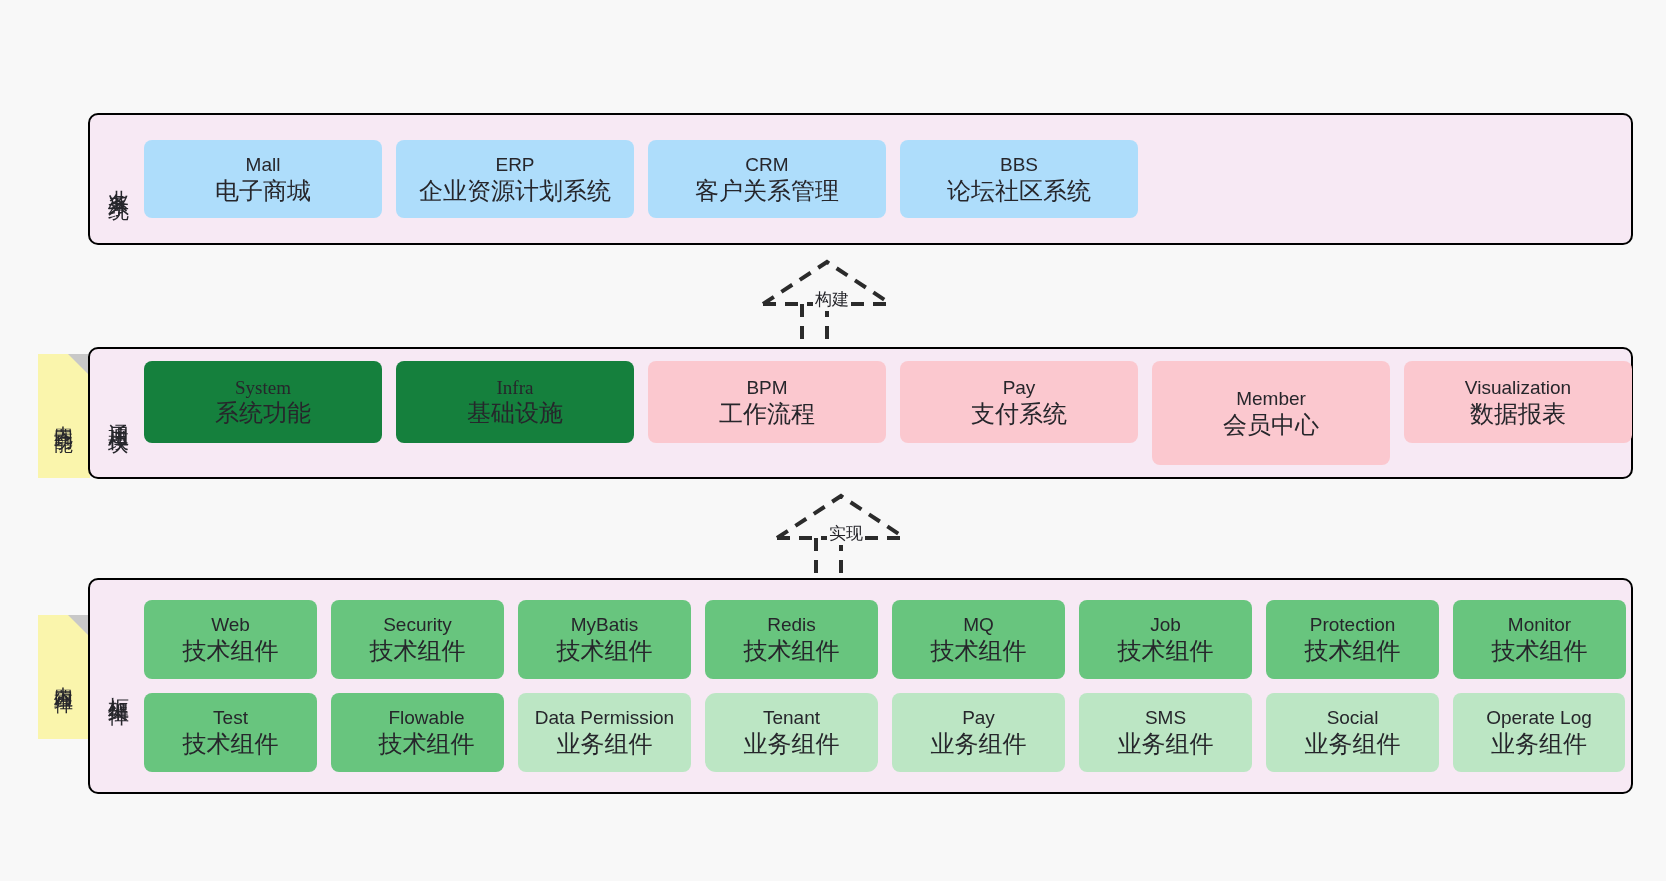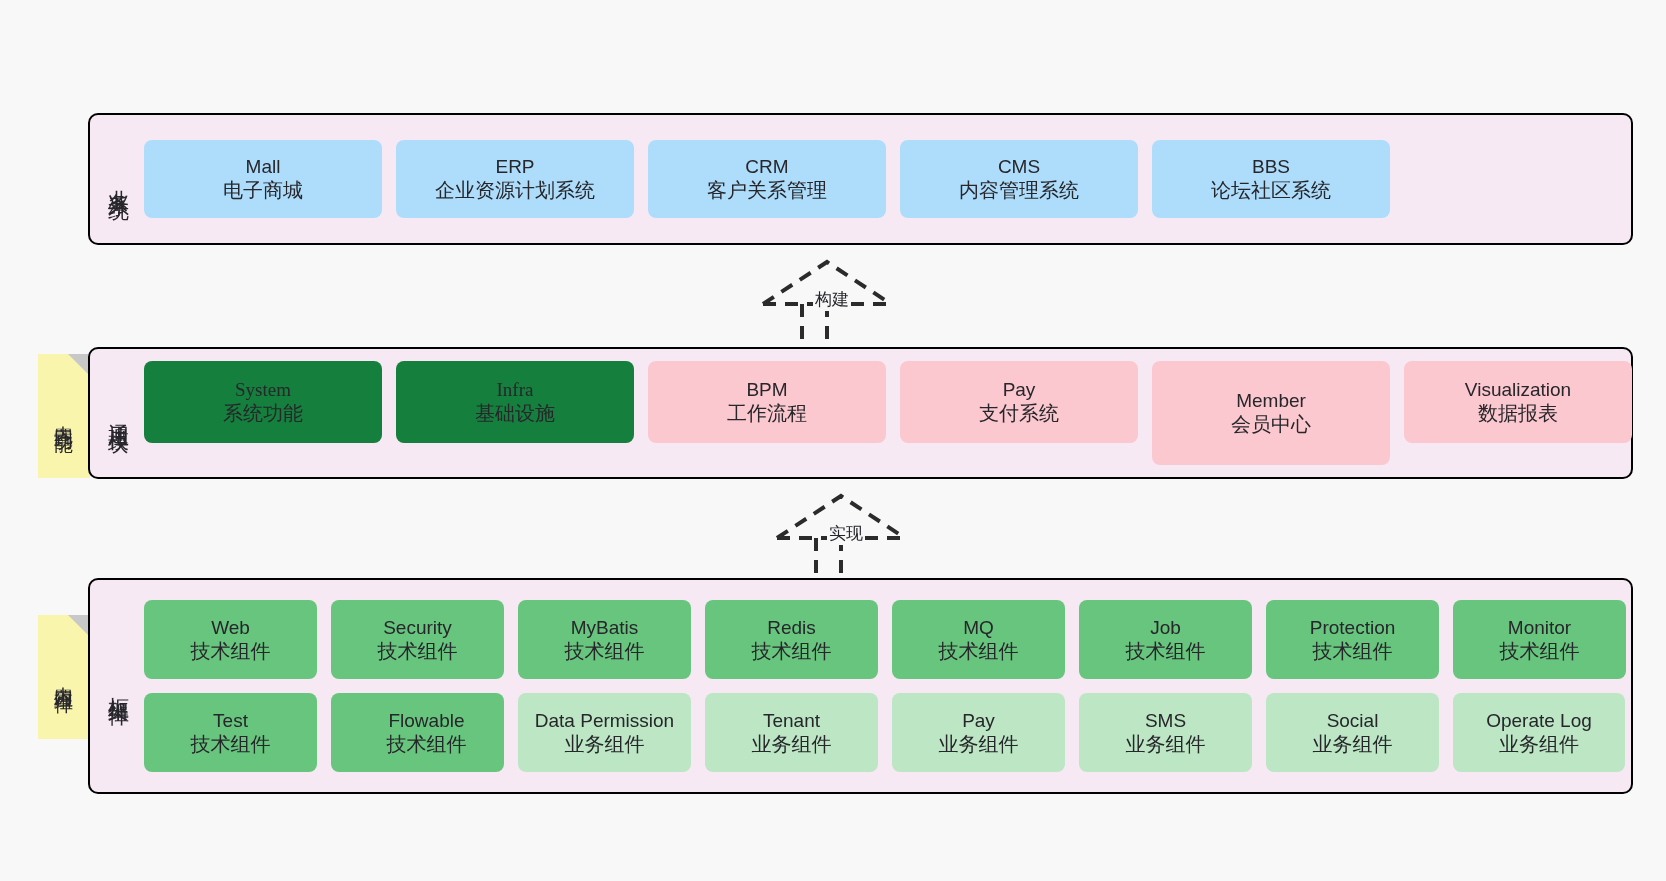--- a/index.html
+++ b/index.html
@@ -61,21 +61,21 @@
     flex-direction: column;
     align-items: center;
     justify-content: center;
     box-sizing: border-box;
     text-align: center;
     color: #26262B;
     line-height: 1.22;
     padding: 4px 6px;
   }
   .card .t-en { font-size: 19px; }
-  .card .t-cn { font-size: 20px; }
+  .card .t-cn { font-size: 24px; }
 
   .c-blue       { background: #AEDDFB; }
   .c-red        { background: #15803d; font-family: Liberation Serif, serif; }
   .c-pink       { background: #FBC8CF; }
   .c-green      { background: #68C57E; }
   .c-lightgreen { background: #BCE6C4; }
 
   
   .sticky {
     position: absolute;
@@ -127,24 +127,20 @@
             <div class="t-en">Mall</div>
             <div class="t-cn">电子商城</div>
           </div>
           <div class="card c-blue" style="width: 238px; height: 78px;">
             <div class="t-en">ERP</div>
             <div class="t-cn">企业资源计划系统</div>
           </div>
           <div class="card c-blue" style="width: 238px; height: 78px;">
             <div class="t-en">CRM</div>
             <div class="t-cn">客户关系管理</div>
-          </div>
-          <div class="card c-blue" style="width: 238px; height: 78px;">
-            <div class="t-en">CMS</div>
-            <div class="t-cn">内容管理系统</div>
           </div>
           <div class="card c-blue" style="width: 238px; height: 78px;">
             <div class="t-en">BBS</div>
             <div class="t-cn">论坛社区系统</div>
           </div>
         </div>
     </div>
   </div>
 
   <div class="arrow" style="left:757px; top:258px; width:140px; height:82px;">
@@ -252,21 +248,21 @@
             <div class="t-cn">技术组件</div>
           </div>
           <div class="card c-green" style="width: 173px; height: 79px; padding-left: 24px;">
             <div class="t-en">Flowable</div>
             <div class="t-cn">技术组件</div>
           </div>
           <div class="card c-lightgreen" style="width: 173px; height: 79px;">
             <div class="t-en">Data Permission</div>
             <div class="t-cn">业务组件</div>
           </div>
-          <div class="card c-lightgreen" style="width: 173px; height: 79px;">
+          <div class="card c-lightgreen" style="width: 173px; height: 79px; border-radius: 11px;">
             <div class="t-en">Tenant</div>
             <div class="t-cn">业务组件</div>
           </div>
           <div class="card c-lightgreen" style="width: 173px; height: 79px;">
             <div class="t-en">Pay</div>
             <div class="t-cn">业务组件</div>
           </div>
           <div class="card c-lightgreen" style="width: 173px; height: 79px;">
             <div class="t-en">SMS</div>
             <div class="t-cn">业务组件</div>

